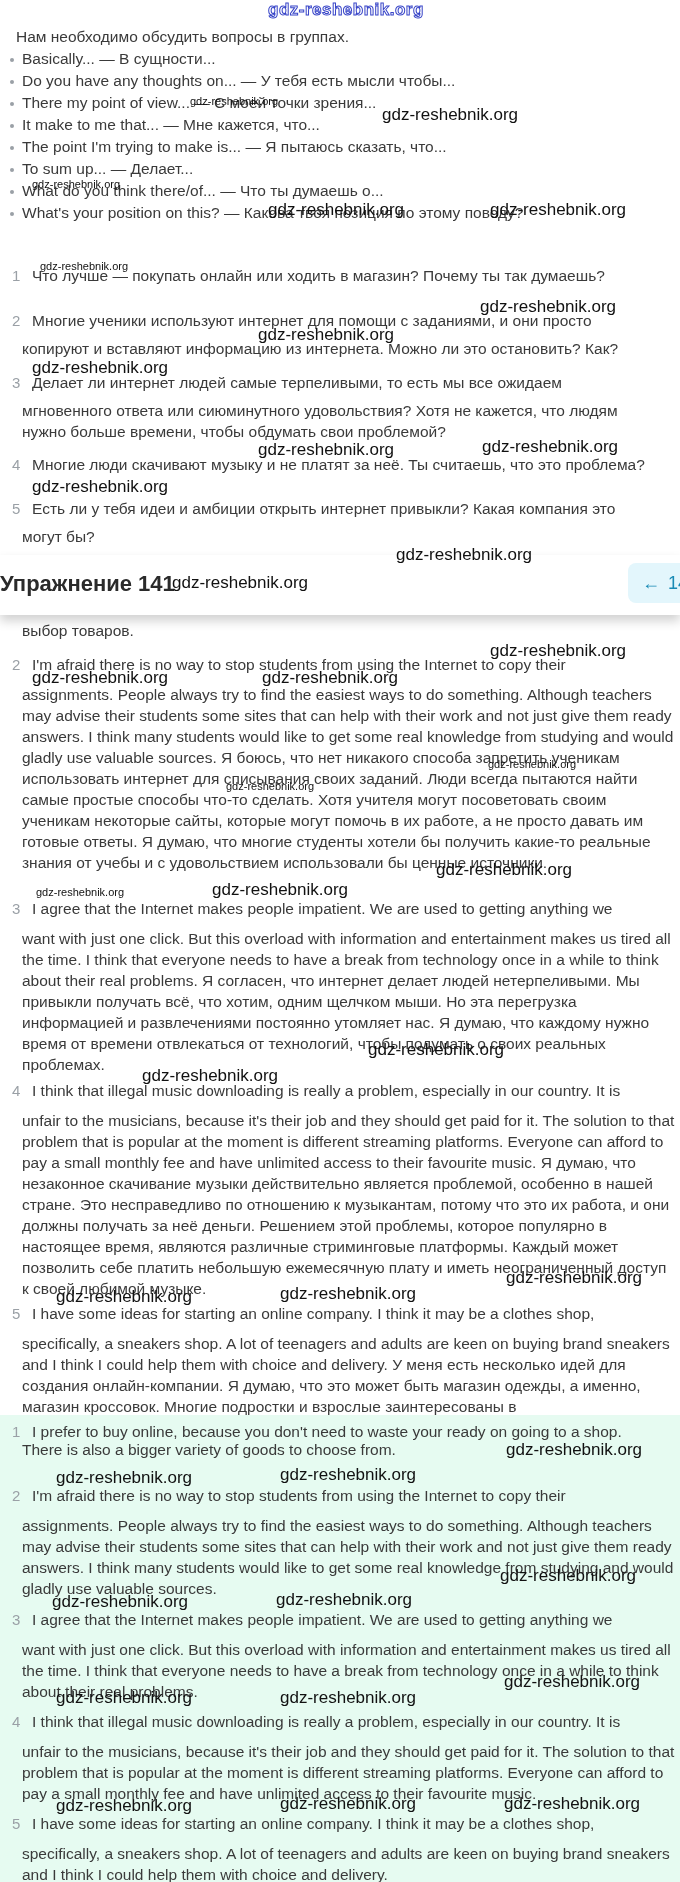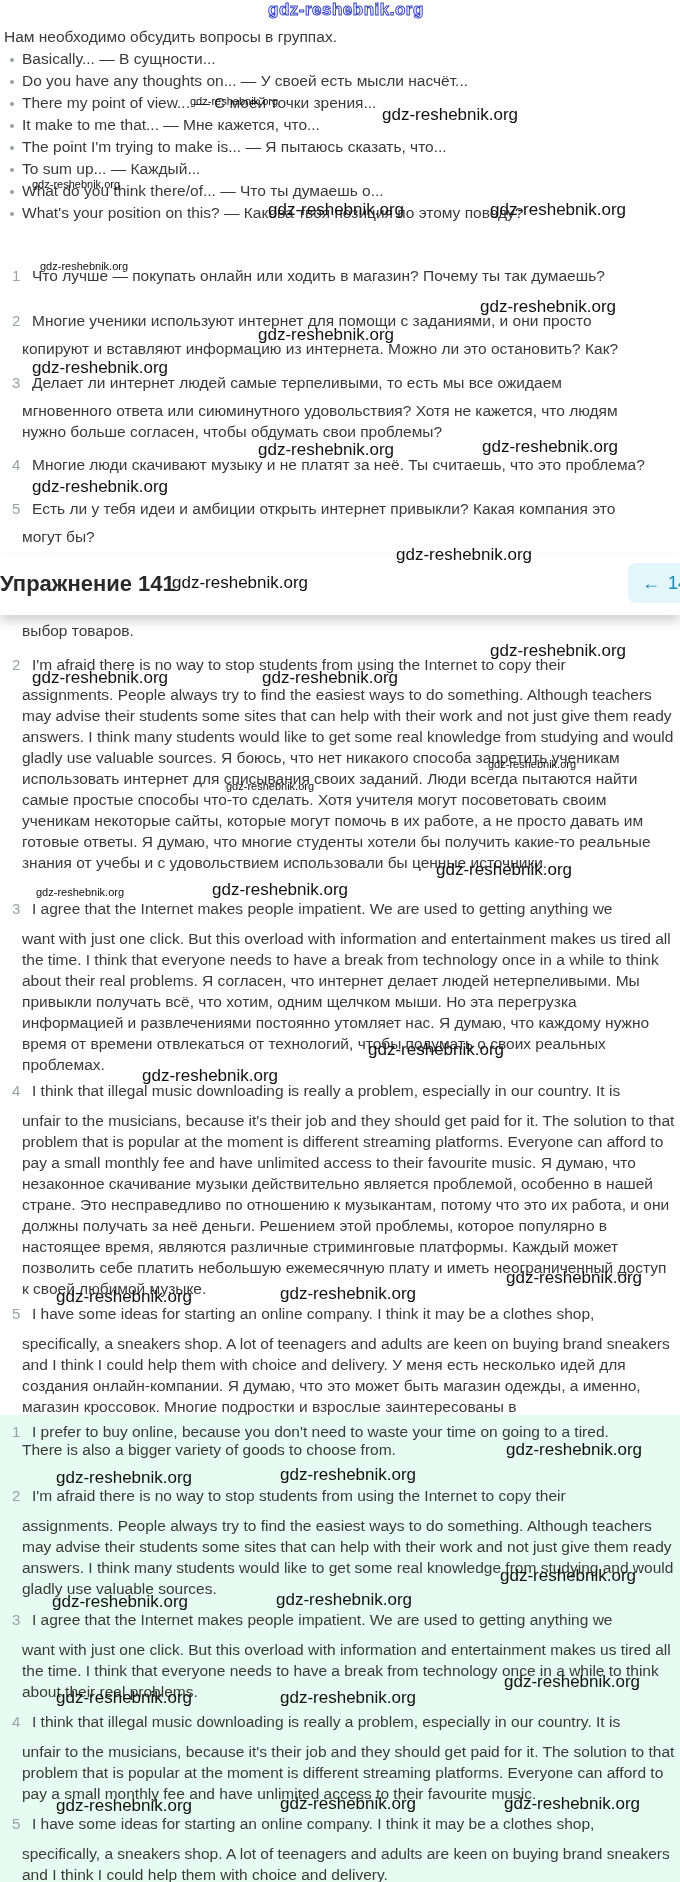--- a/index.html
+++ b/index.html
@@ -24,21 +24,21 @@
   .wm.small { font-size: 11px; }
   .wm.top {
     font-size: 17px;
     color: #ffffff;
     -webkit-text-stroke: 1px #3845c8;
     font-weight: bold;
     letter-spacing: 0.5px;
   }
   .intro {
     position: absolute;
-    left: 4px; top: 28px;
+    left: 16px; top: 28px;
     font-size: 15.5px;
     line-height: 18px;
   }
   .phrases {
     position: absolute; left: 10px; top: 50px;
     list-style: none; margin: 0; padding: 0;
   }
   .phrases li {
     position: absolute; left: 0;
     font-size: 15.5px; white-space: nowrap;
@@ -89,43 +89,43 @@
 </style>
 </head>
 <body>
 
 <div class="wm top" style="left:268px;top:0px;">gdz-reshebnik.org</div>
 
 <div class="intro">Нам необходимо обсудить вопросы в группах.</div>
 
 <ul class="phrases">
   <li style="top:0px"><span class="dot"></span><span>Basically... — В сущности...</span></li>
-  <li style="top:22px"><span class="dot"></span><span>Do you have any thoughts on... — У своей есть мысли насчёт...</span></li>
+  <li style="top:22px"><span class="dot"></span><span>Do you have any thoughts on... — У тебя есть мысли чтобы...</span></li>
   <li style="top:44px"><span class="dot"></span><span>There my point of view... — С моей точки зрения...</span></li>
   <li style="top:66px"><span class="dot"></span><span>It make to me that... — Мне кажется, что...</span></li>
   <li style="top:88px"><span class="dot"></span><span>The point I'm trying to make is... — Я пытаюсь сказать, что...</span></li>
-  <li style="top:110px"><span class="dot"></span><span>To sum up... — Каждый...</span></li>
+  <li style="top:110px"><span class="dot"></span><span>To sum up... — Делает...</span></li>
   <li style="top:132px"><span class="dot"></span><span>What do you think there/of... — Что ты думаешь о...</span></li>
   <li style="top:154px"><span class="dot"></span><span>What's your position on this? — Какова твоя позиция по этому поводу?</span></li>
 </ul>
 
 <div class="q" style="top:267px">
   <span class="num">1</span>
   <span class="line" style="left:32px">Что лучше — покупать онлайн или ходить в магазин? Почему ты так думаешь?</span>
 </div>
 <div class="q" style="top:312px">
   <span class="num">2</span>
   <span class="line" style="left:32px">Многие ученики используют интернет для помощи с заданиями, и они просто</span>
   <span class="line" style="top:28px">копируют и вставляют информацию из интернета. Можно ли это остановить? Как?</span>
 </div>
 <div class="q" style="top:374px">
   <span class="num">3</span>
   <span class="line" style="left:32px">Делает ли интернет людей самые терпеливыми, то есть мы все ожидаем</span>
   <span class="line" style="top:28px">мгновенного ответа или сиюминутного удовольствия? Хотя не кажется, что людям</span>
-  <span class="line" style="top:49px">нужно больше согласен, чтобы обдумать свои проблемы?</span>
+  <span class="line" style="top:49px">нужно больше времени, чтобы обдумать свои проблемой?</span>
 </div>
 <div class="q" style="top:456px">
   <span class="num">4</span>
   <span class="line" style="left:32px">Многие люди скачивают музыку и не платят за неё. Ты считаешь, что это проблема?</span>
 </div>
 <div class="q" style="top:500px">
   <span class="num">5</span>
   <span class="line" style="left:32px">Есть ли у тебя идеи и амбиции открыть интернет привыкли? Какая компания это</span>
   <span class="line" style="top:28px">могут бы?</span>
 </div>
@@ -162,21 +162,21 @@
 
 <div class="a" style="top:1305px">
   <span class="num">5</span>
   <span class="line" style="left:32px">I have some ideas for starting an online company. I think it may be a clothes shop,</span>
   <div class="para" style="top:28px">specifically, a sneakers shop. A lot of teenagers and adults are keen on buying brand sneakers and I think I could help them with choice and delivery. У меня есть несколько идей для создания онлайн-компании. Я думаю, что это может быть магазин одежды, а именно, магазин кроссовок. Многие подростки и взрослые заинтересованы в</div>
 </div>
 
 <div class="green">
   <div class="a" style="top:8px">
     <span class="num">1</span>
-    <span class="line" style="left:32px">I prefer to buy online, because you don't need to waste your time on going to a tired.</span>
+    <span class="line" style="left:32px">I prefer to buy online, because you don't need to waste your ready on going to a shop.</span>
     <div class="para" style="top:16px">There is also a bigger variety of goods to choose from.</div>
   </div>
   <div class="a" style="top:72px">
     <span class="num">2</span>
     <span class="line" style="left:32px">I'm afraid there is no way to stop students from using the Internet to copy their</span>
     <div class="para" style="top:28px">assignments. People always try to find the easiest ways to do something. Although teachers may advise their students some sites that can help with their work and not just give them ready answers. I think many students would like to get some real knowledge from studying and would gladly use valuable sources.</div>
   </div>
   <div class="a" style="top:196px">
     <span class="num">3</span>
     <span class="line" style="left:32px">I agree that the Internet makes people impatient. We are used to getting anything we</span>

